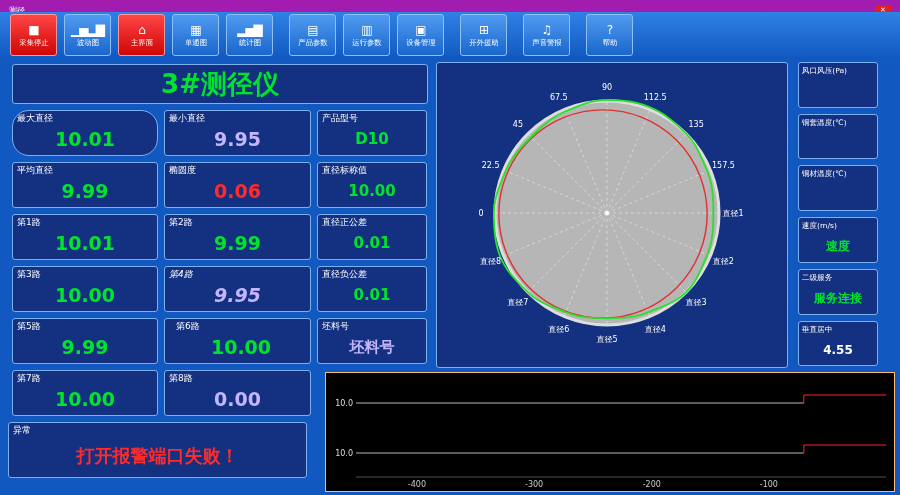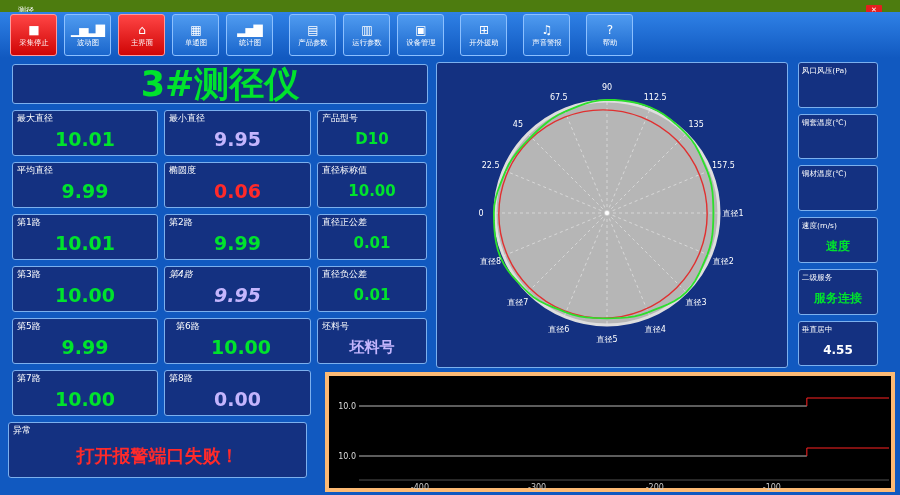--- a/index.html
+++ b/index.html
@@ -1,38 +1,38 @@
 <!DOCTYPE html>
 <html><head>
 <meta charset="utf-8">
 <style>
   *{box-sizing:border-box;margin:0;padding:0}
   html,body{width:900px;height:495px;overflow:hidden}
   body{background:#1159c0;font-family:"DejaVu Sans",sans-serif;position:relative}
 
-  .titlebar{position:absolute;top:0;left:0;width:900px;height:20px;background:#4d7c0f;
-    color:#fff;font-size:8px;display:flex;align-items:center;padding:0 18px}
+  .titlebar{position:absolute;top:0;left:0;width:900px;height:20px;background:#a21caf;
+    color:#fff;font-size:8px;display:flex;align-items:center;padding:0 9px}
   .win-close{margin-left:auto;width:16px;height:10px;background:#e31f1f;color:#fff;
     font-size:7px;line-height:10px;text-align:center;border-radius:1px;cursor:pointer}
 
   .toolbar{position:absolute;top:12px;left:0;width:900px;height:46px;
     background:linear-gradient(#2f81e6,#1159c0);display:flex;align-items:center;
     padding-left:10px;gap:7px}
   .tbtn{width:47px;height:42px;border-radius:3px;border:1px solid #8cc0ff;color:#fff;
     background:linear-gradient(#4f9bf0,#1a66cc);display:flex;flex-direction:column;
     align-items:center;justify-content:center;cursor:pointer;flex:none}
   .tbtn.accent{background:linear-gradient(#ff4545,#cf0505);border-color:#ff9a9a}
   .tbtn.gap{margin-left:9px}
   .tbtn .glyph{font-size:12px;line-height:14px;letter-spacing:-1px}
   .tbtn .lbl{font-size:8px;white-space:nowrap;transform:scale(.92)}
 
   .panel{position:absolute;background:#143181;border:1px solid #7cb0ee;border-radius:3px}
 
   .title-box{left:12px;top:64px;width:416px;height:40px;display:flex;align-items:center;
-    justify-content:center;font-size:35px;font-weight:bold;color:#00e32d}
+    justify-content:center;font-size:26px;font-weight:bold;color:#00e32d}
 
   #grid{position:absolute;left:12px;top:110px;width:416px;display:grid;
     grid-template-columns:146px 147px 110px;column-gap:6px;row-gap:6px;grid-auto-rows:46px}
   .mbox{background:#143181;border:1px solid #7cb0ee;border-radius:3px;display:flex;
     flex-direction:column;overflow:hidden}
   .mlabel{font-size:9px;color:#fff;padding:2px 0 0 4px;line-height:10px;white-space:nowrap}
   .mval{flex:1;display:flex;align-items:center;justify-content:center;font-size:19px;
     font-weight:bold;line-height:1}
   .mbox.col3 .mval{font-size:15px}
   .c-green{color:#00e32d}.c-yellow{color:#c4b5fd}.c-red{color:#ff2a2a}.c-white{color:#fff}
@@ -44,21 +44,21 @@
   .polar{left:436px;top:62px;width:352px;height:306px}
 
   #rightcol{position:absolute;left:798px;top:62px;width:80px;height:356px;display:flex;
     flex-direction:column;gap:6px}
   .rbox{flex:1;background:#143181;border:1px solid #7cb0ee;border-radius:3px;
     display:flex;flex-direction:column;overflow:hidden}
   .rlabel{font-size:8px;color:#fff;padding:2px 0 0 3px;white-space:nowrap;transform-origin:left;transform:scale(.95)}
   .rval{flex:1;display:flex;align-items:center;justify-content:center;font-size:12px;font-weight:bold}
 
   .trend{position:absolute;left:325px;top:372px;width:570px;height:120px;background:#000;
-    border:4px solid #fdba74}
+    border:1px solid #fdba74}
 </style>
 </head>
 <body>
 
 <div class="titlebar">
   <span>测径</span>
   <span class="win-close">✕</span>
 </div>
 
 <div class="toolbar">
@@ -106,21 +106,21 @@
       <span class="glyph">?</span>
       <span class="lbl">帮助</span>
     </div>
   </div>
 
 <div class="panel title-box">
   <span>3#测径仪</span>
 </div>
 
 <div id="grid">
-    <div class="mbox" style="grid-column: 1;">
+    <div class="mbox" style="grid-column: 1; border-radius: 17px;">
       <div class="mlabel">最大直径</div>
       <div class="mval c-green">10.01</div>
     </div>
     <div class="mbox" style="grid-column: 2;">
       <div class="mlabel">最小直径</div>
       <div class="mval c-yellow">9.95</div>
     </div>
     <div class="mbox col3" style="grid-column: 3;">
       <div class="mlabel">产品型号</div>
       <div class="mval c-green">D10</div>

